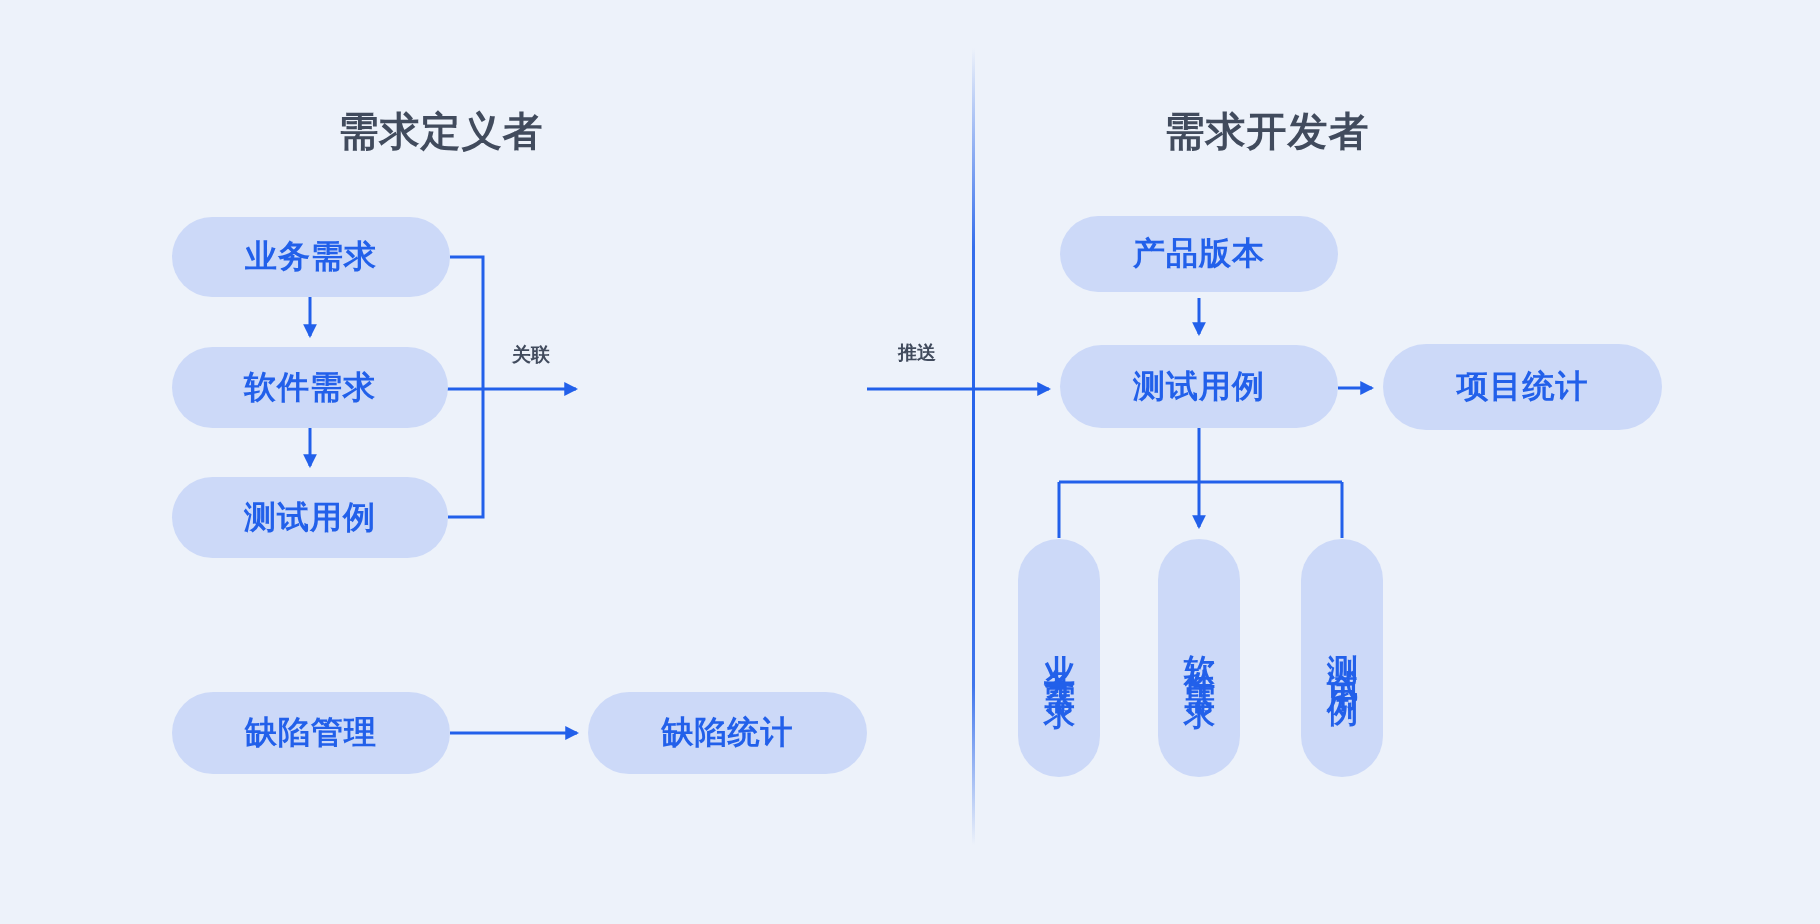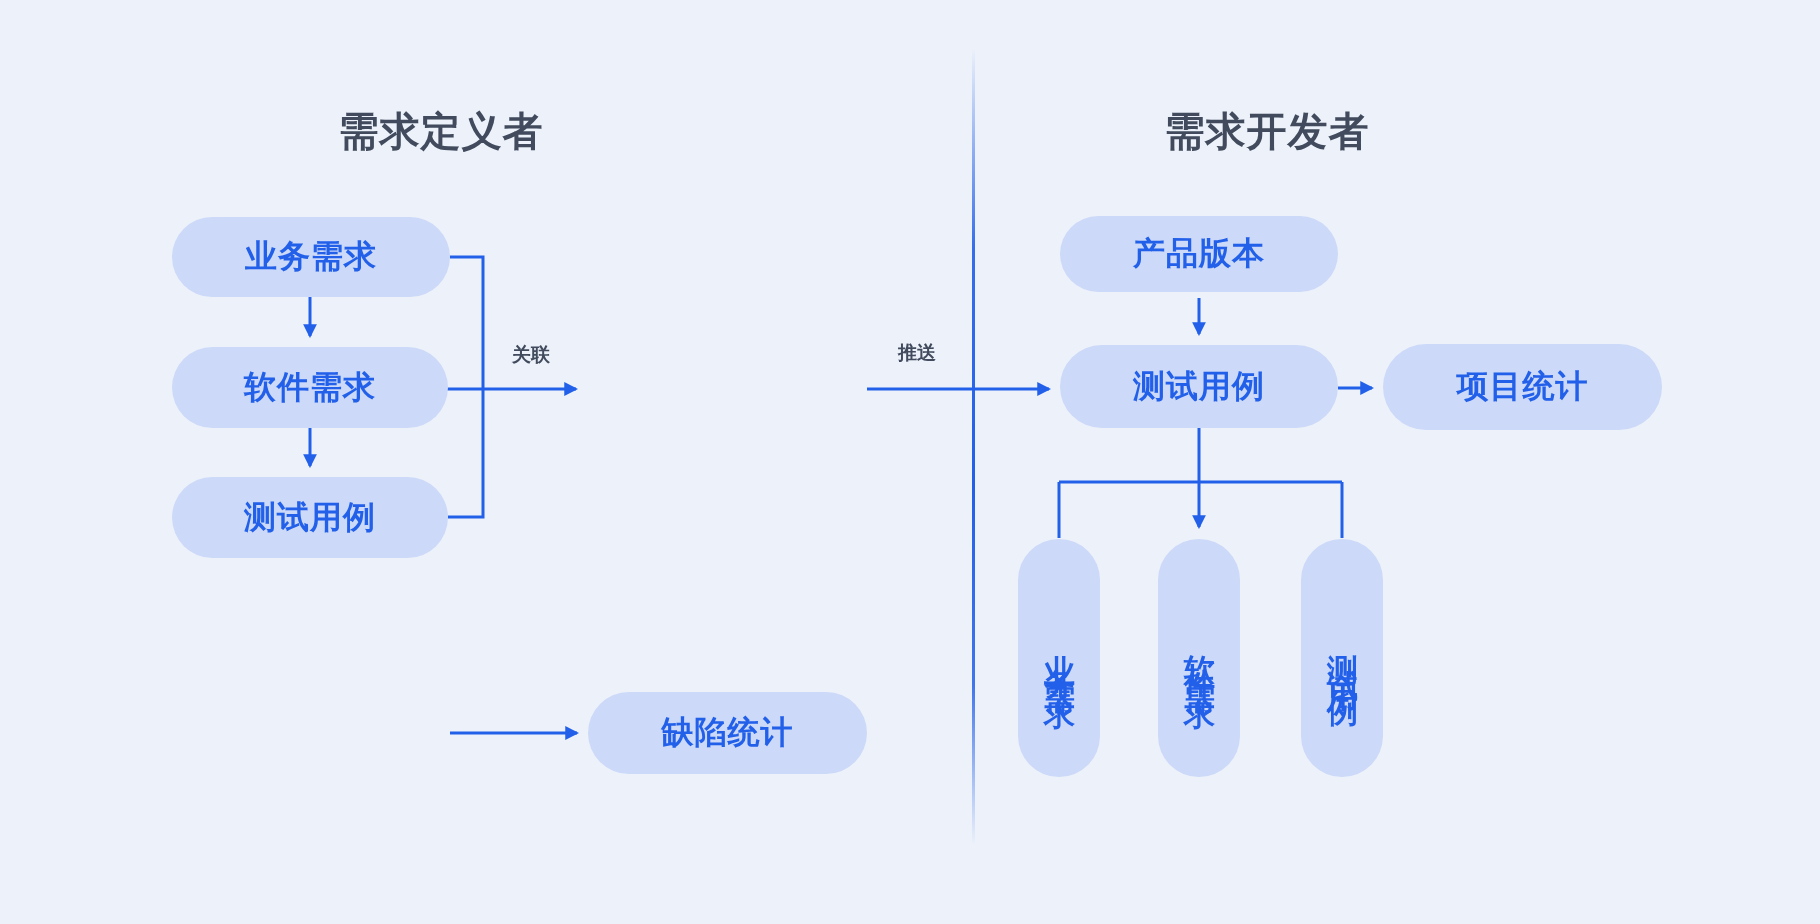--- a/index.html
+++ b/index.html
@@ -114,20 +114,21 @@
   </svg>
 
   <div class="divider"></div>
 
   <div class="heading" style="left:311px; top:104px;">需求定义者</div>
   <div class="heading" style="left:1137px; top:104px;">需求开发者</div>
 
   <div class="pill" style="left:172px; top:217px; width:278px; height:80px;">业务需求</div>
   <div class="pill" style="left:172px; top:347px; width:276px; height:81px;">软件需求</div>
   <div class="pill" style="left:172px; top:477px; width:276px; height:81px;">测试用例</div>
+  <div class="pill" style="left:172px; top:692px; width:278px; height:82px;">缺陷管理</div>
   <div class="pill" style="left:588px; top:692px; width:279px; height:82px;text-align:center;">缺陷统计</div>
 
   <div class="edge-label" style="left:471px; top:342px;">关联</div>
   <div class="edge-label" style="left:857px; top:340px;">推送</div>
 
   <div class="pill" style="left:1060px; top:216px; width:278px; height:76px;text-align:center;">产品版本</div>
   <div class="pill" style="left:1060px; top:345px; width:278px; height:83px;">测试用例</div>
   <div class="pill" style="left:1383px; top:344px; width:279px; height:86px;">项目统计</div>
 
   <div class="pill pill-v" style="left:1018px; top:539px; width:82px; height:238px;">业务需求</div>

